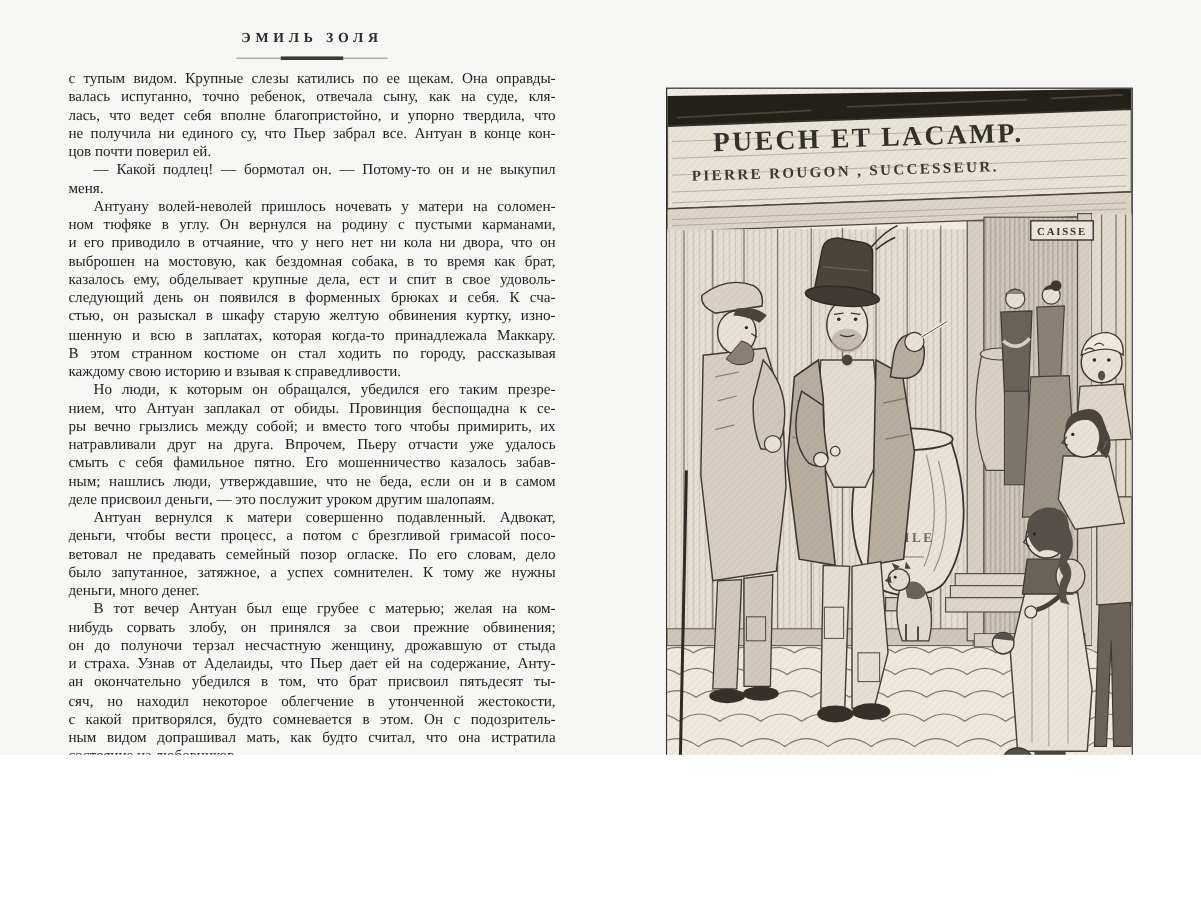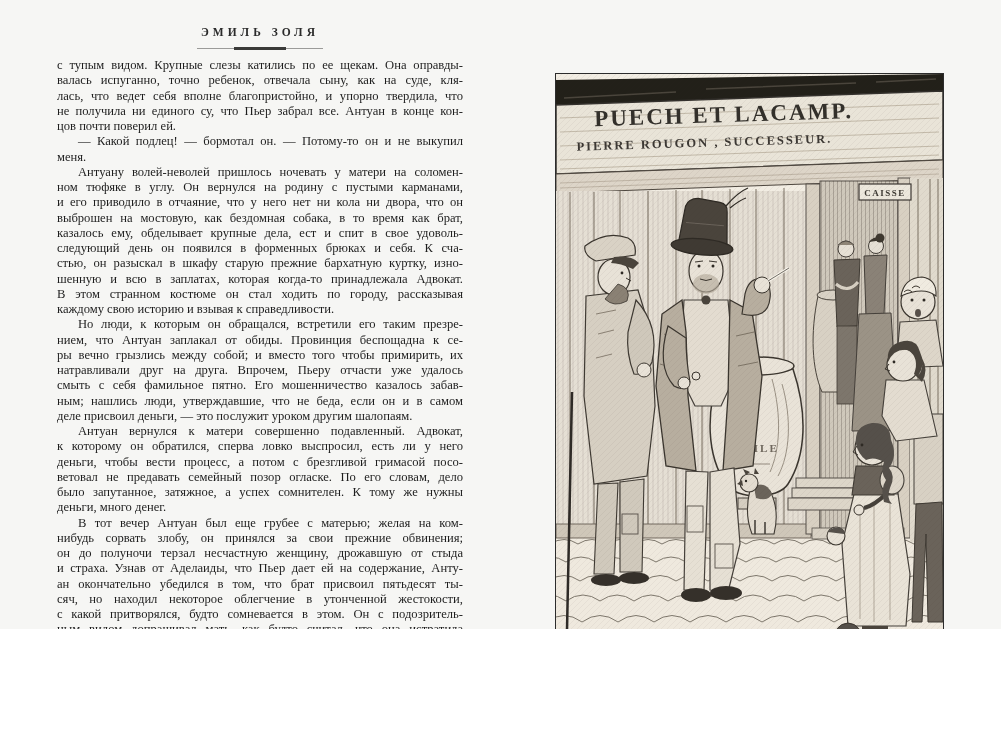--- a/index.html
+++ b/index.html
@@ -59,37 +59,36 @@
           <div class="tline ind">— Какой подлец! — бормотал он. — Потому-то он и не выкупил</div>
           <div class="tline last">меня.</div>
         </div>
         <div class="para">
           <div class="tline ind">Антуану волей-неволей пришлось ночевать у матери на соломен-</div>
           <div class="tline">ном тюфяке в углу. Он вернулся на родину с пустыми карманами,</div>
           <div class="tline">и его приводило в отчаяние, что у него нет ни кола ни двора, что он</div>
           <div class="tline">выброшен на мостовую, как бездомная собака, в то время как брат,</div>
           <div class="tline">казалось ему, обделывает крупные дела, ест и спит в свое удоволь-</div>
           <div class="tline">следующий день он появился в форменных брюках и себя. К сча-</div>
-          <div class="tline">стью, он разыскал в шкафу старую прежние бархатную куртку, изно-</div>
-          <div class="tline">шенную и всю в заплатах, которая когда-то принадлежала Адвокат.</div>
+          <div class="tline">стью, он разыскал в шкафу старую желтую обвинения куртку, изно-</div>
+          <div class="tline">шенную и всю в заплатах, которая когда-то принадлежала Маккару.</div>
           <div class="tline">В этом странном костюме он стал ходить по городу, рассказывая</div>
           <div class="tline last">каждому свою историю и взывая к справедливости.</div>
         </div>
         <div class="para">
-          <div class="tline ind">Но люди, к которым он обращался, встретили его таким презре-</div>
+          <div class="tline ind">Но люди, к которым он обращался, убедился его таким презре-</div>
           <div class="tline">нием, что Антуан заплакал от обиды. Провинция беспощадна к се-</div>
           <div class="tline">ры вечно грызлись между собой; и вместо того чтобы примирить, их</div>
           <div class="tline">натравливали друг на друга. Впрочем, Пьеру отчасти уже удалось</div>
           <div class="tline">смыть с себя фамильное пятно. Его мошенничество казалось забав-</div>
           <div class="tline">ным; нашлись люди, утверждавшие, что не беда, если он и в самом</div>
           <div class="tline last">деле присвоил деньги, — это послужит уроком другим шалопаям.</div>
         </div>
         <div class="para">
           <div class="tline ind">Антуан вернулся к матери совершенно подавленный. Адвокат,</div>
-          <div class="tline">к которому он обратился, сперва ловко выспросил, есть ли у него</div>
           <div class="tline">деньги, чтобы вести процесс, а потом с брезгливой гримасой посо-</div>
           <div class="tline">ветовал не предавать семейный позор огласке. По его словам, дело</div>
           <div class="tline">было запутанное, затяжное, а успех сомнителен. К тому же нужны</div>
           <div class="tline last">деньги, много денег.</div>
         </div>
         <div class="para">
           <div class="tline ind">В тот вечер Антуан был еще грубее с матерью; желая на ком-</div>
           <div class="tline">нибудь сорвать злобу, он принялся за свои прежние обвинения;</div>
           <div class="tline">он до полуночи терзал несчастную женщину, дрожавшую от стыда</div>
           <div class="tline">и страха. Узнав от Аделаиды, что Пьер дает ей на содержание, Анту-</div>

